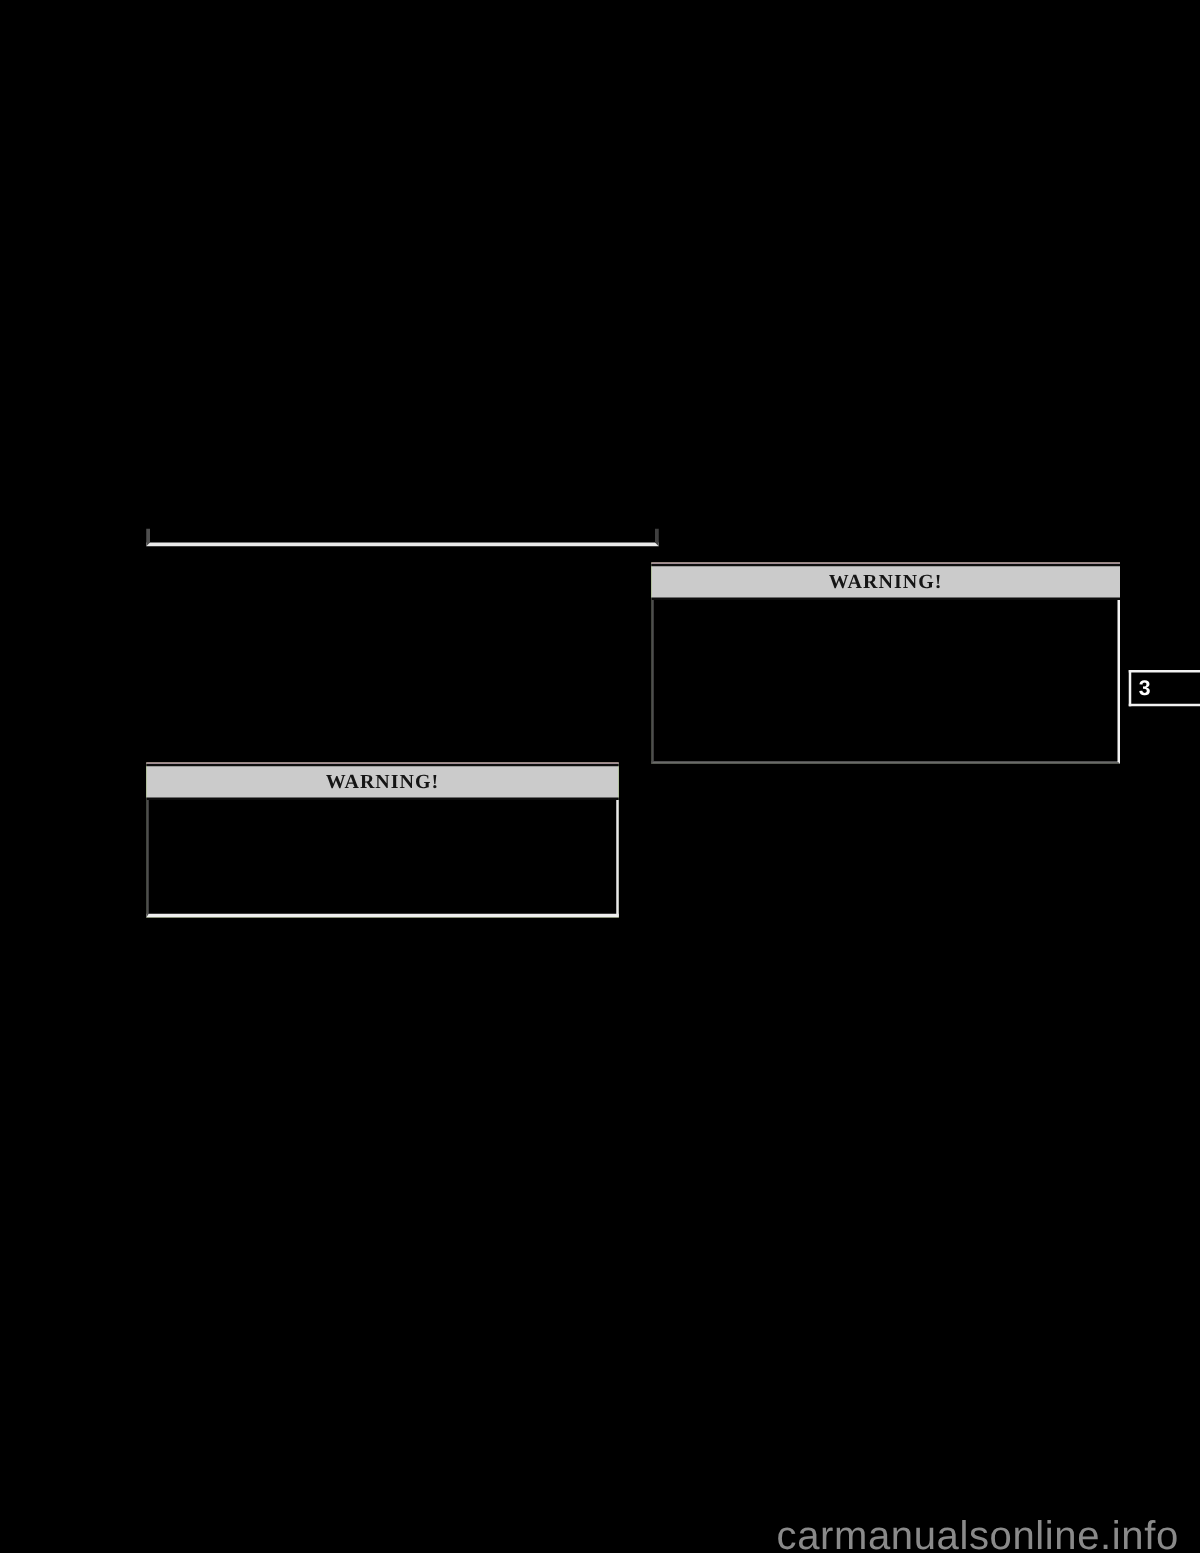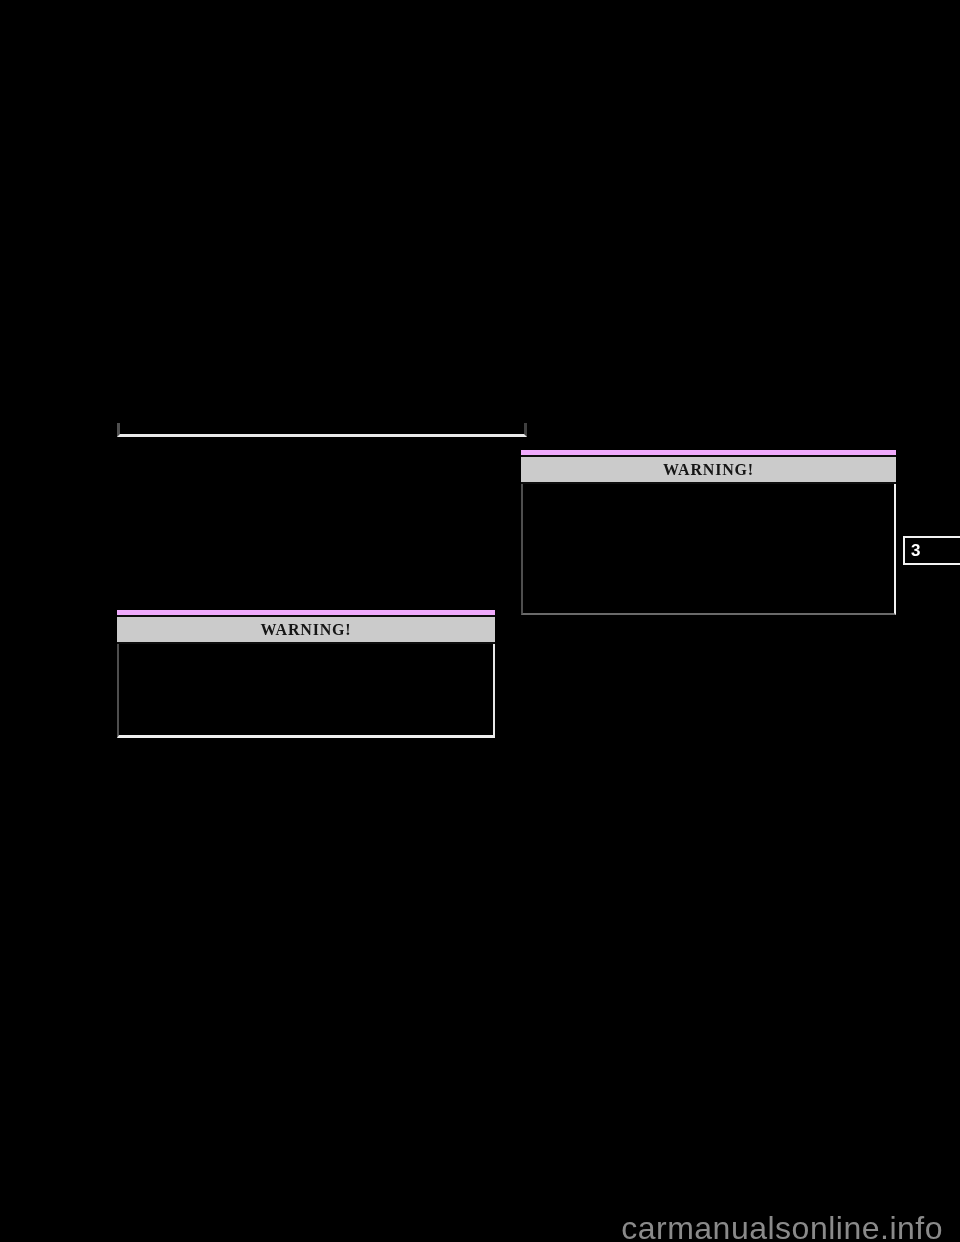--- a/index.html
+++ b/index.html
@@ -26,21 +26,21 @@
     box-sizing: border-box;
     border-left: 3px solid #4f4f4f;
     border-right: 3px solid #3f3f3f;
     border-bottom: 3px solid #eaeaea;
   }
 
   
   .warning-box {
     position: absolute;
     box-sizing: border-box;
-    border-top: 5px solid #f0abfc;
+    border-top: 1px solid #f0abfc;
     background: #84cc16;
   }
   .warning-box.right {
     left: 521px;
     top: 450px;
     width: 375px;
   }
   .warning-box.left {
     left: 117px;
     top: 610px;

